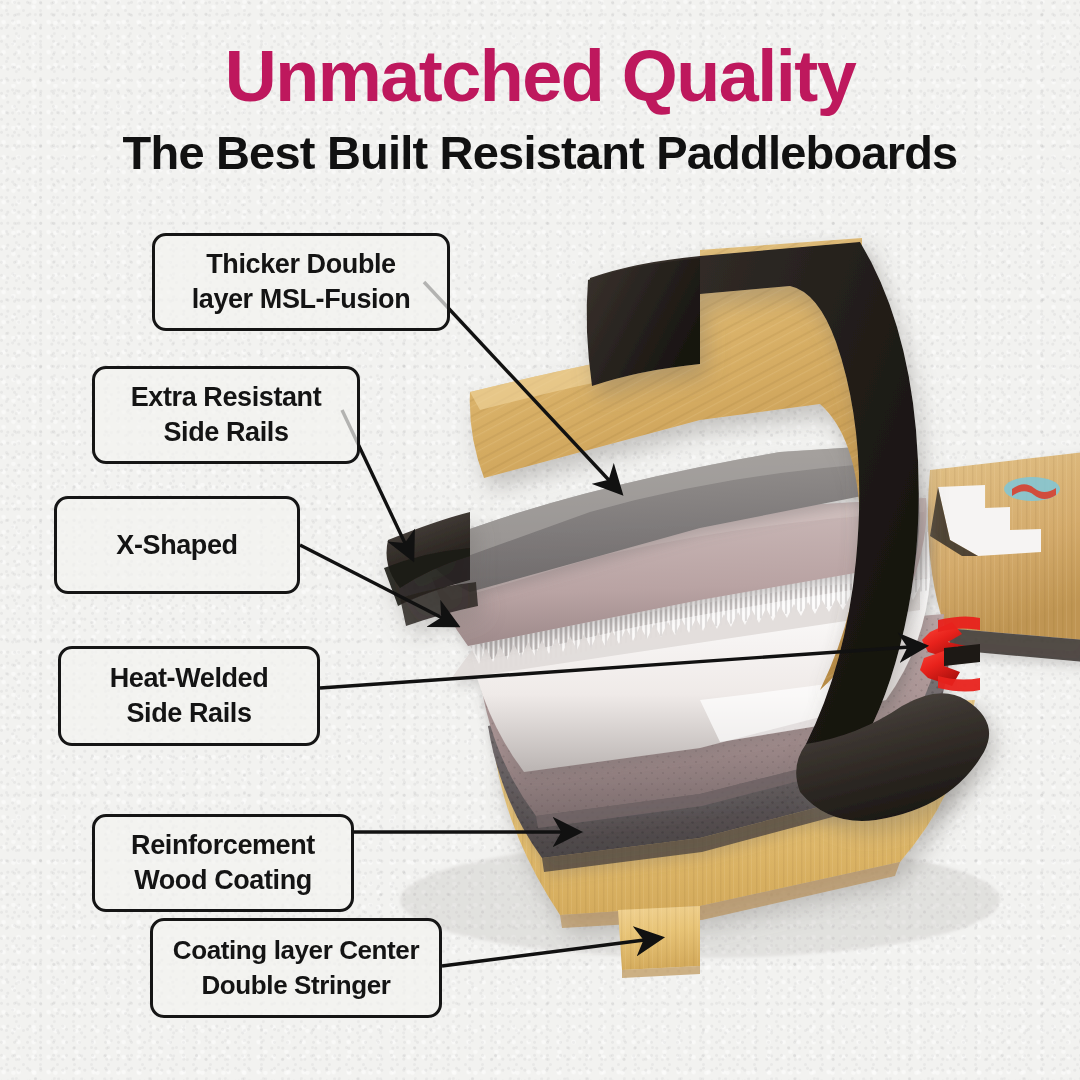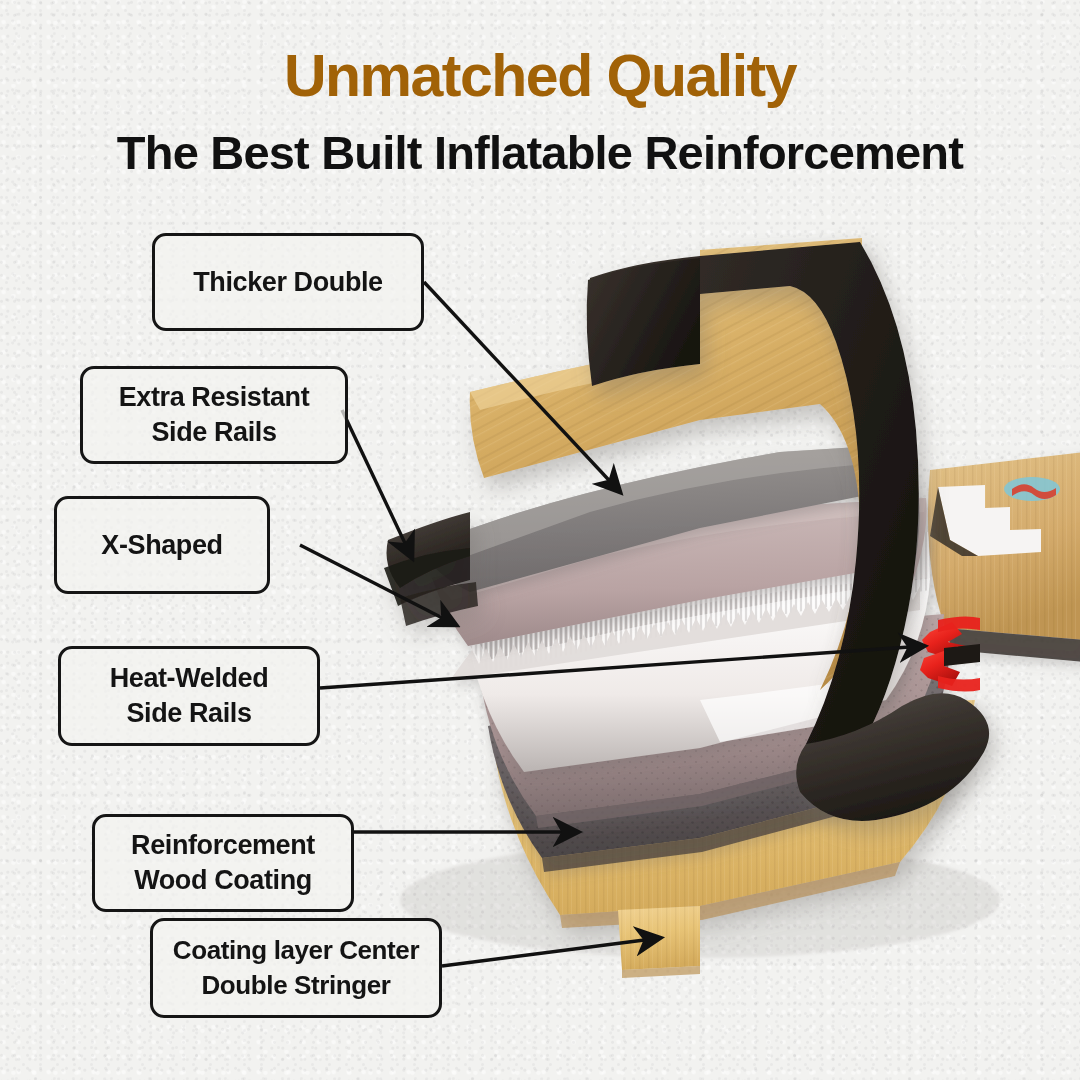--- a/index.html
+++ b/index.html
@@ -29,23 +29,23 @@
     opacity:.9;
     pointer-events:none;
   }
   
   #heading-block {
     position:absolute; top:0; left:0; width:1080px;
     text-align:center; z-index:40;
   }
   #title {
     margin-top:34px;
-    font-size:59px; line-height:84px;
+    font-size:72px; line-height:84px;
     font-weight:800; letter-spacing:-1.5px;
-    color:#a16207;
+    color:#be185d;
   }
   #subtitle {
     margin-top:8px;
     font-size:47px; line-height:54px;
     font-weight:800; letter-spacing:-0.8px;
     color:#111111;
   }
   
   #illustration { position:absolute; inset:0; z-index:10; }
   
@@ -62,23 +62,23 @@
     padding:10px 16px;
   }
   .callout span {
     display:block;
     font-size:27px; line-height:35px;
     font-weight:800; letter-spacing:-0.4px;
     color:#141414;
     white-space:nowrap;
   }
   
-  #callout-0 { left:152px; top:233px; width:272px; height:98px; }
-  #callout-1 { left:80px;  top:366px; width:268px; height:98px; }
-  #callout-2 { left:54px;  top:496px; width:216px; height:98px; }
+  #callout-0 { left:152px; top:233px; width:298px; height:98px; }
+  #callout-1 { left:92px;  top:366px; width:268px; height:98px; }
+  #callout-2 { left:54px;  top:496px; width:246px; height:98px; }
   #callout-3 { left:58px;  top:646px; width:262px; height:100px; }
   #callout-4 { left:92px;  top:786px; width:262px; height:98px;margin-top:28px; }
   #callout-5 { left:150px; top:918px; width:292px; height:100px; }
   #callout-5 span { font-size:26px; }
 </style>
 </head>
 <body>
 
 <div id="stage">
 
@@ -307,25 +307,26 @@
     <path d="M424 282 L620 492" stroke="#111111" stroke-width="3.4" fill="none" marker-end="url(#arrowHead)"></path>
     <path d="M342 410 L412 558" stroke="#111111" stroke-width="3.4" fill="none" marker-end="url(#arrowHead)"></path>
     <path d="M300 545 L456 625" stroke="#111111" stroke-width="3.4" fill="none" marker-end="url(#arrowHead)"></path>
     <path d="M320 688 L924 646" stroke="#111111" stroke-width="3.4" fill="none" marker-end="url(#arrowHead)"></path>
     <path d="M354 832 L578 832" stroke="#111111" stroke-width="3.4" fill="none" marker-end="url(#arrowHead)"></path>
     <path d="M442 966 L660 938" stroke="#111111" stroke-width="3.4" fill="none" marker-end="url(#arrowHead)"></path>
   </svg>
 
   <div id="heading-block">
     <h1 id="title">Unmatched Quality</h1>
-    <h2 id="subtitle">The Best Built Inflatable Reinforcement</h2>
+    <h2 id="subtitle">The Best Built Resistant Paddleboards</h2>
   </div>
 
   <div class="callout" id="callout-0">
     <span>Thicker Double</span>
+    <span>layer MSL-Fusion</span>
   </div>
 
   <div class="callout" id="callout-1">
     <span>Extra Resistant</span>
     <span>Side Rails</span>
   </div>
 
   <div class="callout" id="callout-2">
     <span>X-Shaped</span>
   </div>

